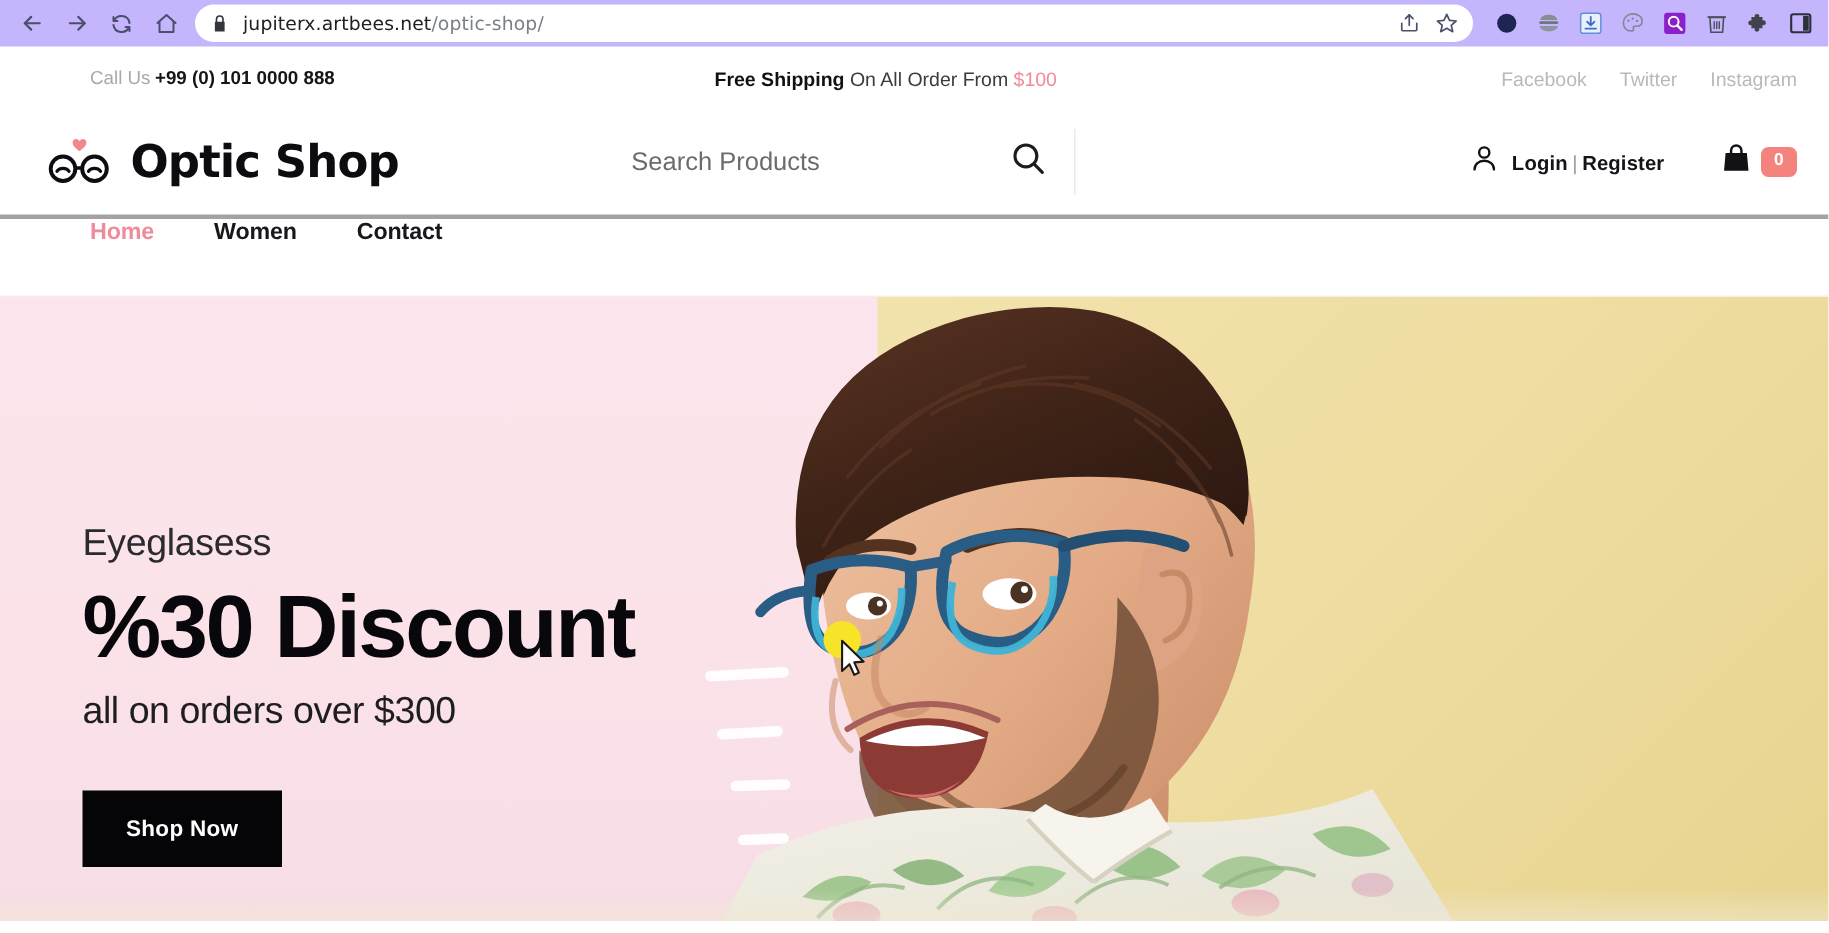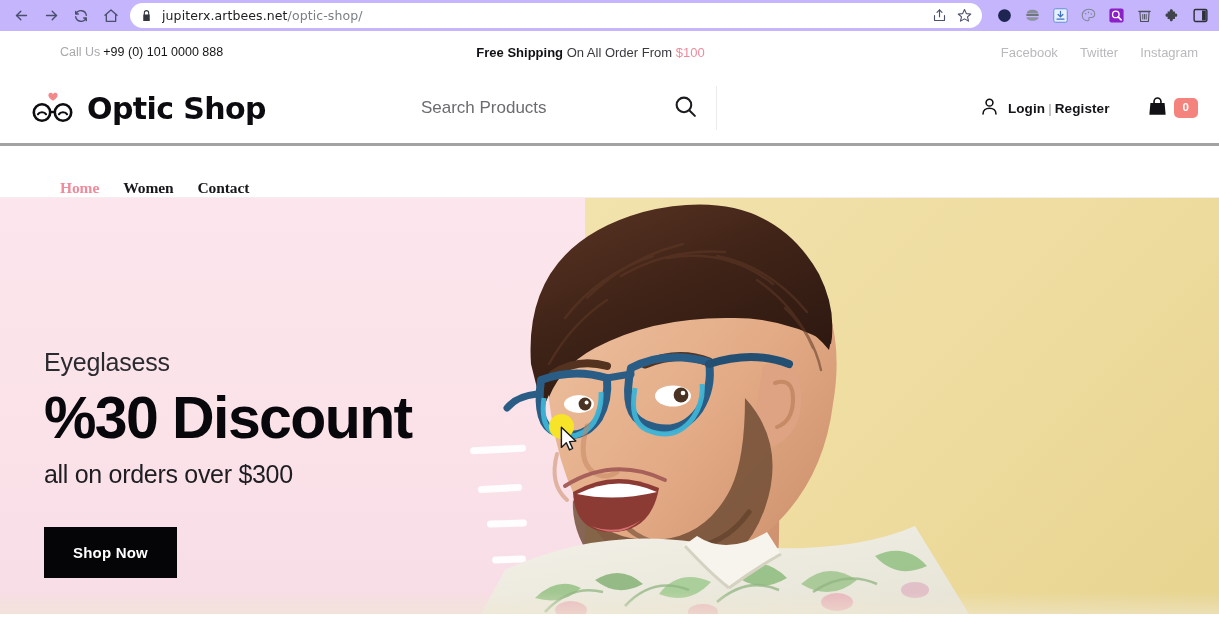--- a/index.html
+++ b/index.html
@@ -63,21 +63,21 @@
   
   .topbar {
     height: 42px;
     display: flex;
     align-items: center;
     padding: 0 21px 0 60px;
     font-size: 12.5px;
     background: #fff;
   }
   .callus { color: #a9a9ad; }
-  .phone { color: #16161a; font-weight: normal; margin-left: 3px; }
+  .phone { color: #16161a; font-weight: bold; margin-left: 3px; }
   .shipping { margin-left: auto; font-size: 13px; color: #3a3a40; }
   .shipping b { color: #111115; }
   .shipping .price { color: #f08a9b; }
   .socials { margin-left: auto; display: flex; gap: 22px; font-size: 13px; color: #b9b9bd; padding-left: 43px; }
 
   
   .header {
     height: 73px;
     display: flex;
     align-items: center;
@@ -132,26 +132,25 @@
     font-weight: bold;
     border-radius: 5px;
     padding: 3px 9px;
     margin-left: 5px;
     line-height: 1.2;
   }
 
   
   .mainnav {
     height: 52px;
-    display: flex; align-items: flex-end;
+    display: flex; align-items: flex-start;
     padding: 0 21px 0 60px;
-    gap: 24px;
+    gap: 40px;
     background: #fff;
     border-bottom: 1px solid #f4eef0;
-    font-family: Liberation Serif, serif;
   }
   .nav-link {
     font-size: 15.5px;
     color: #17171c;
     font-weight: 600;
     letter-spacing: -0.1px;
   }
   .nav-link.active { color: #ef8b9b; }
 
   
@@ -175,21 +174,21 @@
     background: linear-gradient(180deg,#fce5ec 0%,#fbe2e9 60%,#f7dde6 100%);
   }
   .hero-fade {
     position:absolute; left:0; right:0; bottom:0; height:22px;
     background: linear-gradient(180deg, rgba(255,255,255,0) 0%, rgba(240,232,210,.55) 100%);
     z-index: 6;
   }
 
   .hero-copy {
     position: absolute;
-    left: 44px; top: 150px;
+    left: 55px; top: 150px;
     z-index: 5;
   }
   .eyebrow {
     font-size: 25px;
     color: #2a2a2f;
     letter-spacing: -0.2px;
     font-weight: 400;
   }
   .headline {
     font-size: 59px;

